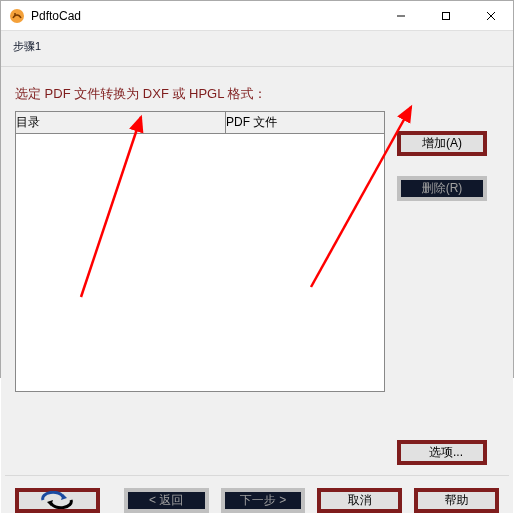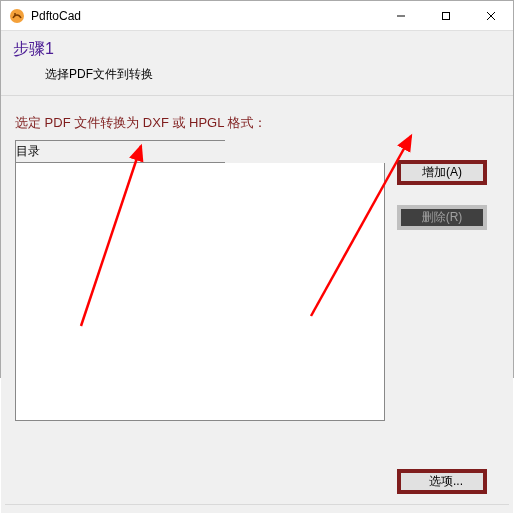--- a/index.html
+++ b/index.html
@@ -5,36 +5,36 @@
   * { box-sizing: border-box; margin: 0; padding: 0; }
   html, body { width: 514px; height: 513px; font-family: "Microsoft YaHei", "Segoe UI", Tahoma, sans-serif; font-size: 12px; background: #fff; overflow: hidden; }
   .window { width: 514px; height: 378px; border: 1px solid #aaa; background: #f0f0f0; display: flex; flex-direction: column; }
   .titlebar { height: 30px; background: #fff; display: flex; align-items: center; border-bottom: 1px solid #e0e0e0; }
   .tb-icon { width: 16px; height: 16px; margin: 0 6px 0 8px; }
   .tb-title { flex: 0 0 auto; font-size: 12px; color: #000; }
   .tb-spacer { flex: 1; }
   .tb-btn { width: 45px; height: 29px; display: flex; align-items: center; justify-content: center; color: #000; }
   .client { flex: 1; display: flex; flex-direction: column; background: #f0f0f0; }
   .step-area { padding: 8px 12px 6px 12px; background: #f0f0f0; }
-  .step-label { font-size: 16px; color: #4c1d95; }
+  .step-label { font-size: 11px; color: #0f172a; }
   .step-desc { font-size: 12px; color: #000; padding-left: 32px; margin-top: 6px; }
   .divider { border-top: 1px solid #d9d9d9; margin: 6px 0 0 0; }
   .body { flex: 1; padding: 18px 14px 10px 14px; display: flex; flex-direction: column; position: relative; }
   .instr { font-size: 13px; color: #7f1d1d; margin-bottom: 8px; }
   .mid-row { display: flex; align-items: flex-start; gap: 12px; }
   .tablewrap { width: 370px; }
   .thead { display: flex; background: #f0f0f0; }
   .th { border: 1px solid #888; background: #f0f0f0; padding: 2px 0; font-size: 12px; color: #000; }
   .th.dir { flex: 0 0 210px; border-right: none; }
   .th.file { flex: 1; }
   .tbody { height: 258px; border: 1px solid #888; border-top: none; background: #fff; }
   .side-btns { display: flex; flex-direction: column; gap: 20px; width: 90px; }
   .side-btns .gap-top { height: 0; }
   .winbtn { height: 25px; border: 4px solid #7f1d1d; background: #e1e1e1; font-size: 12px; color: #000; display: flex; align-items: center; justify-content: center; cursor: default; }
-  .winbtn.disabled { color: #a0a0a0; border-color: #c0c0c0; background: #404040; }
+  .winbtn.disabled { color: #a0a0a0; border-color: #c0c0c0; background: #0f172a; }
   .options-row { margin-top: 48px; display: flex; justify-content: flex-end; padding-right: 12px; }
   .options-btn { width: 90px; padding-left: 8px; }
   .bottom-sep { border-top: 1px solid #d9d9d9; margin: 0 4px; }
   .bottom-bar { height: 48px; display: flex; align-items: center; gap: 12px; padding: 0 14px; background: #f0f0f0; }
   .bottom-bar .winbtn { width: 86px; }
   .bottom-bar .spacer { flex: 1; }
   .refresh-btn { width: 86px; display: flex; align-items: center; justify-content: center; }
   .annot { position: absolute; pointer-events: none; }
 </style>
 </head>
@@ -67,31 +67,31 @@
           <line x1="1" y1="1" x2="9" y2="9" stroke="#000" stroke-width="1"></line>
           <line x1="9" y1="1" x2="1" y2="9" stroke="#000" stroke-width="1"></line>
         </svg>
     </div>
   </div>
 
   <div class="client">
 
     <div class="step-area">
       <div class="step-label">步骤1</div>
-      <div class="step-desc">选择PDF文件到转换</div>
     </div>
     <div class="divider"></div>
 
     <div class="body">
       <div class="instr">选定 PDF 文件转换为 DXF 或 HPGL 格式：</div>
 
       <div class="mid-row">
         <div class="tablewrap">
           <div class="thead">
             <div class="th dir">目录</div>
+            <div class="th file">PDF 文件</div>
           </div>
           <div class="tbody"></div>
         </div>
 
         <div class="side-btns">
           <div class="gap-top"></div>
           <div class="winbtn">增加(A)</div>
           <div class="winbtn disabled">删除(R)</div>
         </div>
       </div>

